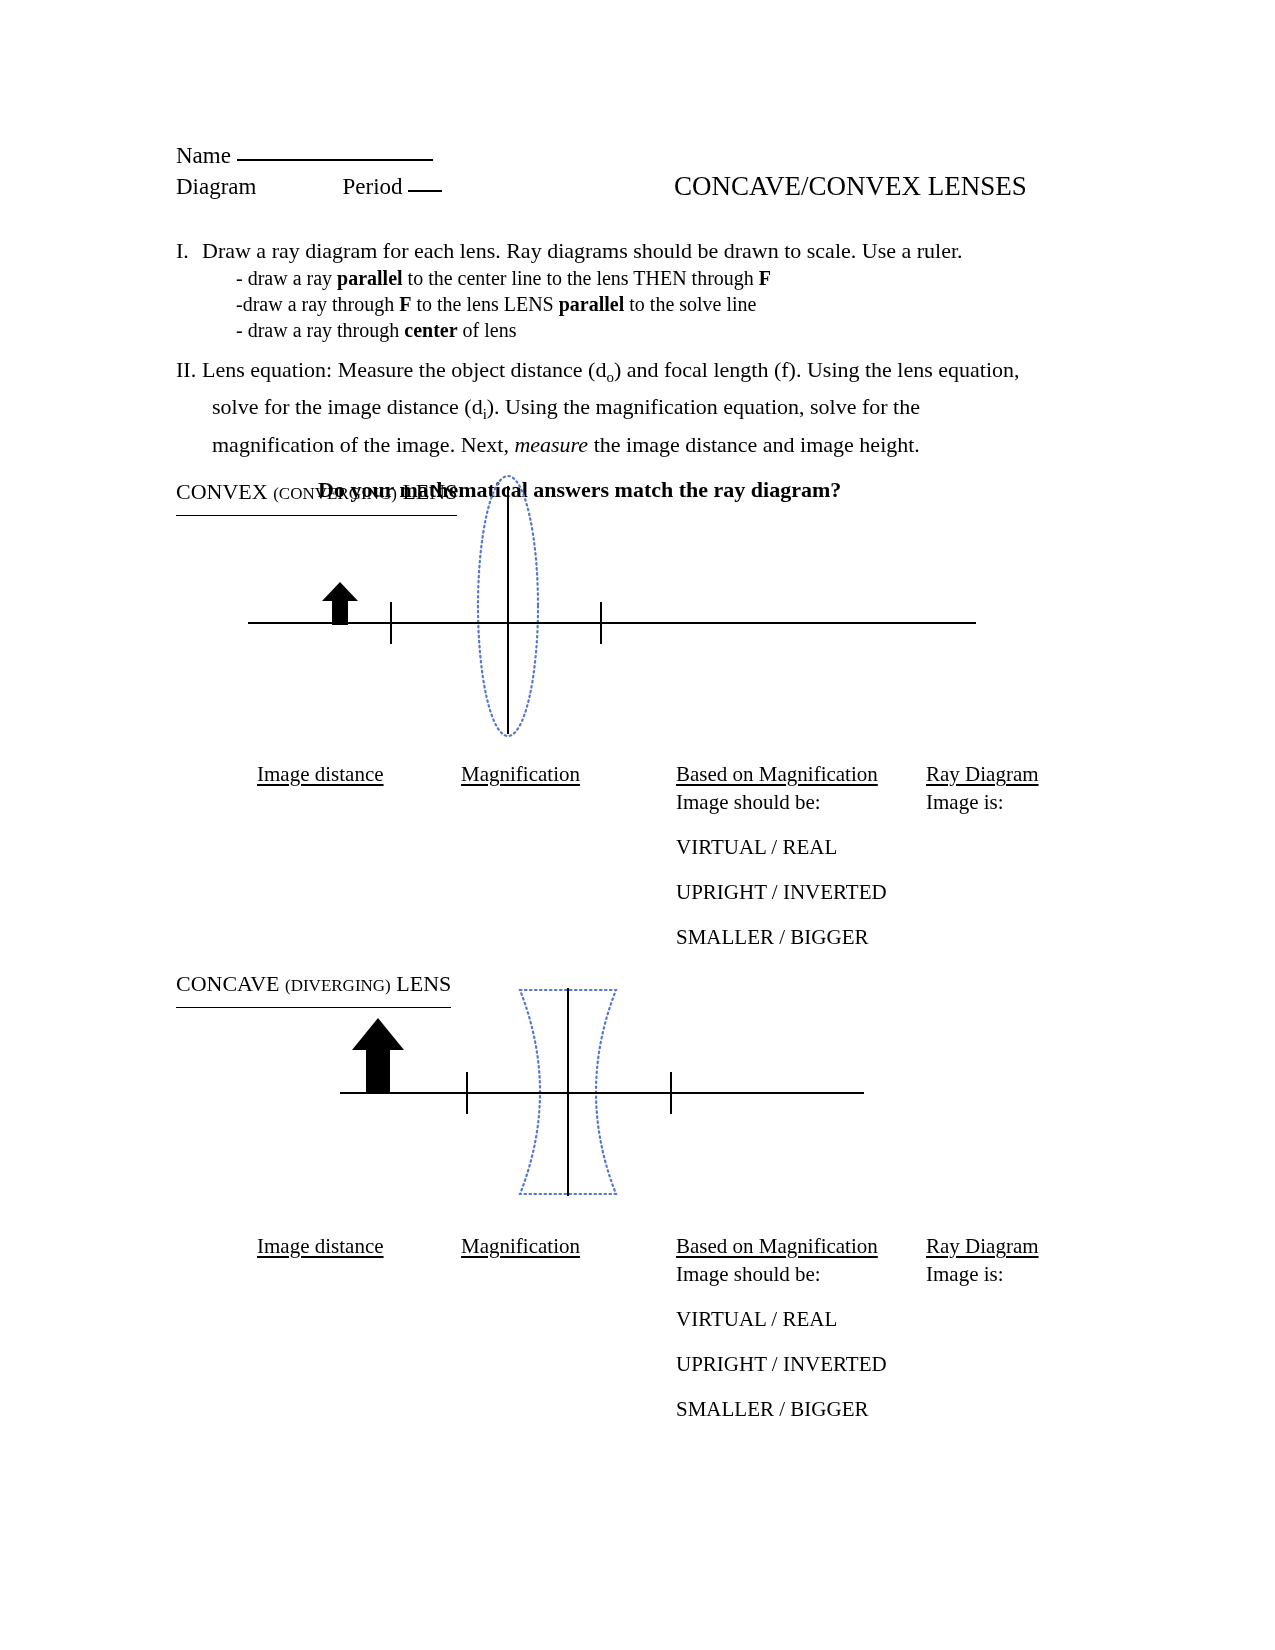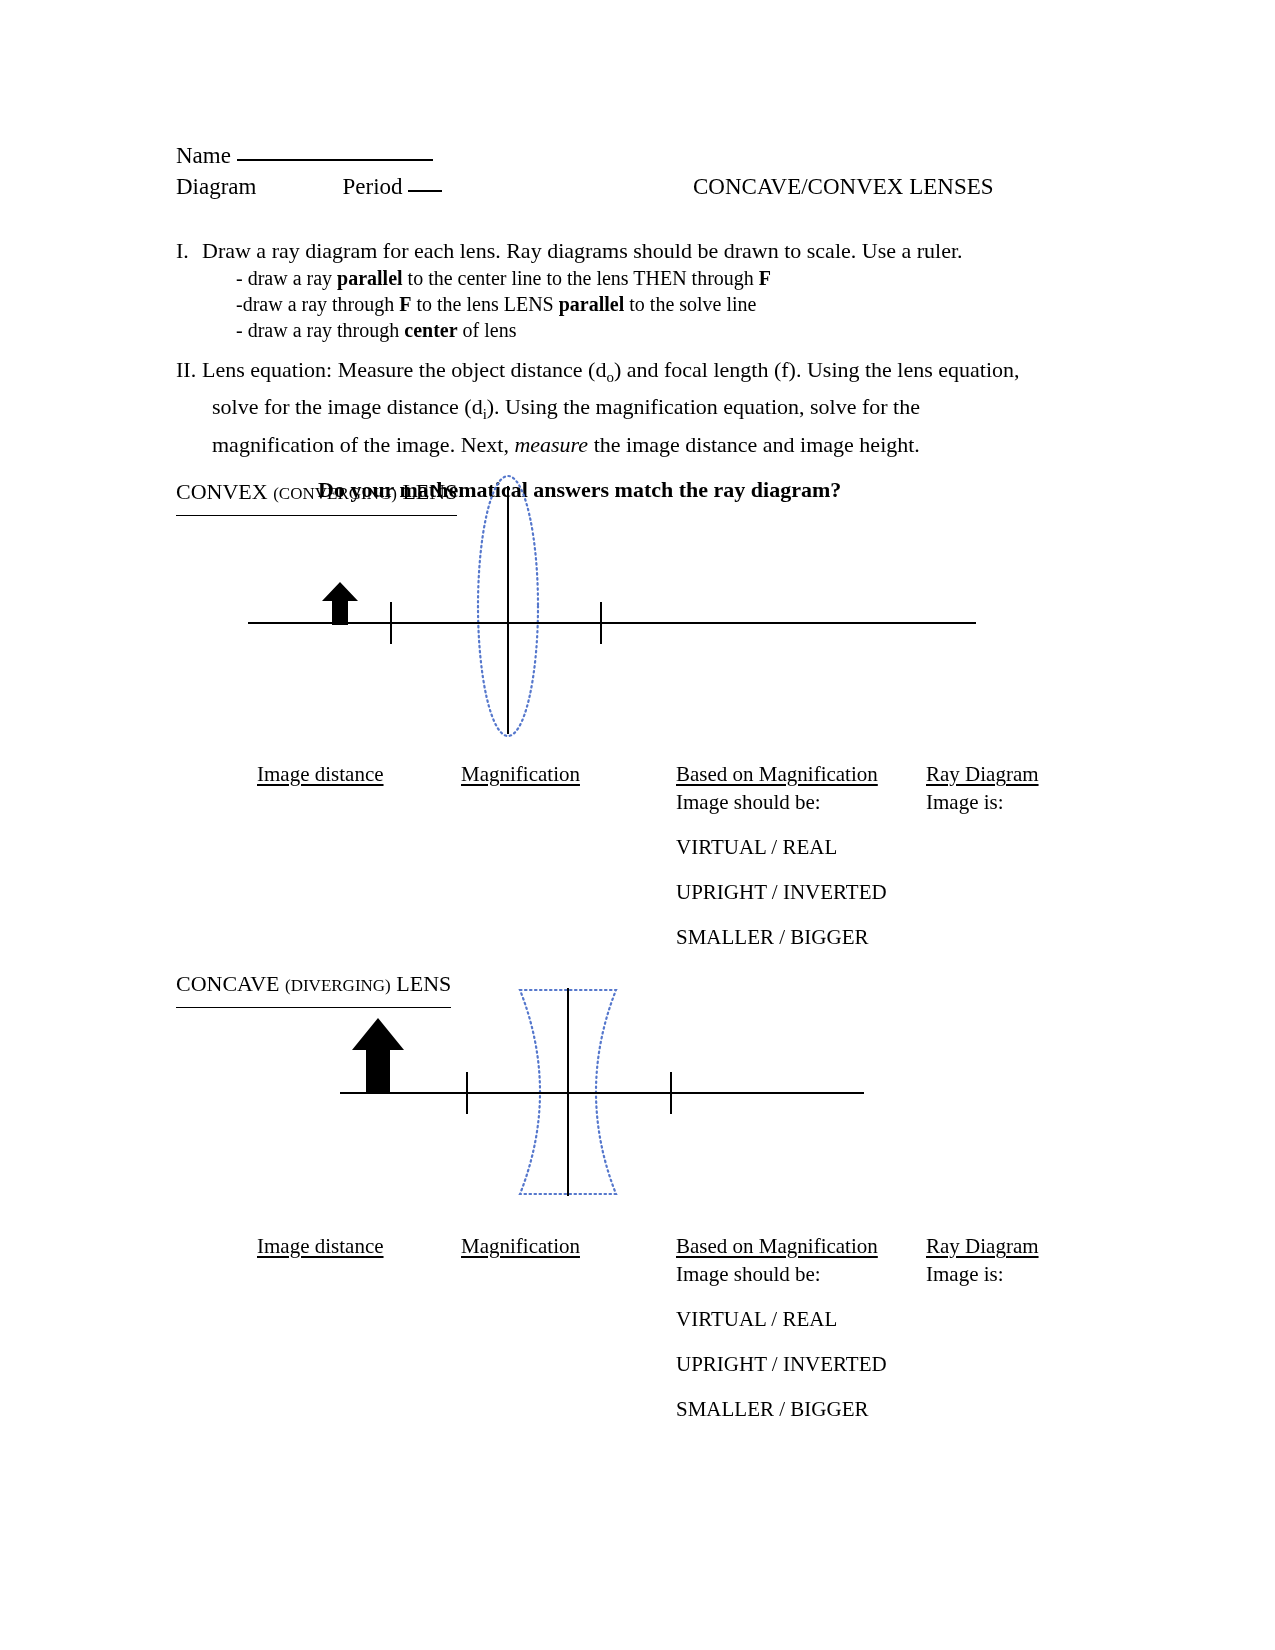--- a/index.html
+++ b/index.html
@@ -48,23 +48,22 @@
     margin-left: 5px;
   }
   .hdr-period {
     display: inline-block;
     margin-left: 86px;
   }
   .hdr-title {
     position: absolute;
     left: 498px;
     top: 0;
-    font-size: 23px;
-    white-space: nowrap;
-    margin-left: 19px;
+    font-size: 27px;
+    white-space: nowrap;
   }
 
   
   .section {
     position: absolute;
     font-size: 22px;
     line-height: 29px;
   }
   #sec-1 { left: 176px; top: 236px; width: 870px; }
   #sec-2 { left: 176px; top: 355px; width: 880px; }

